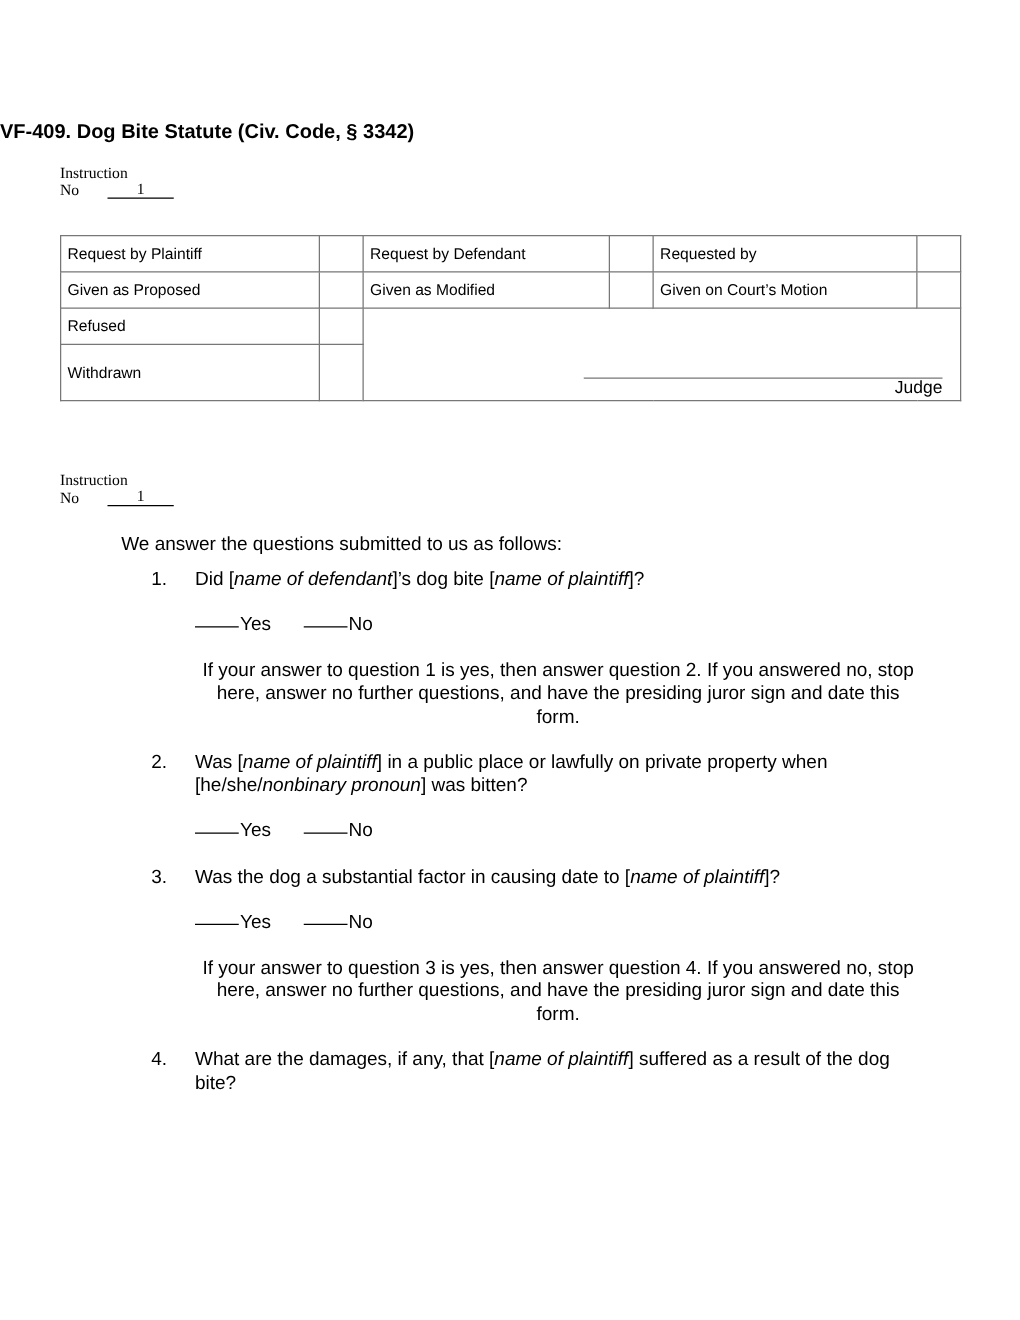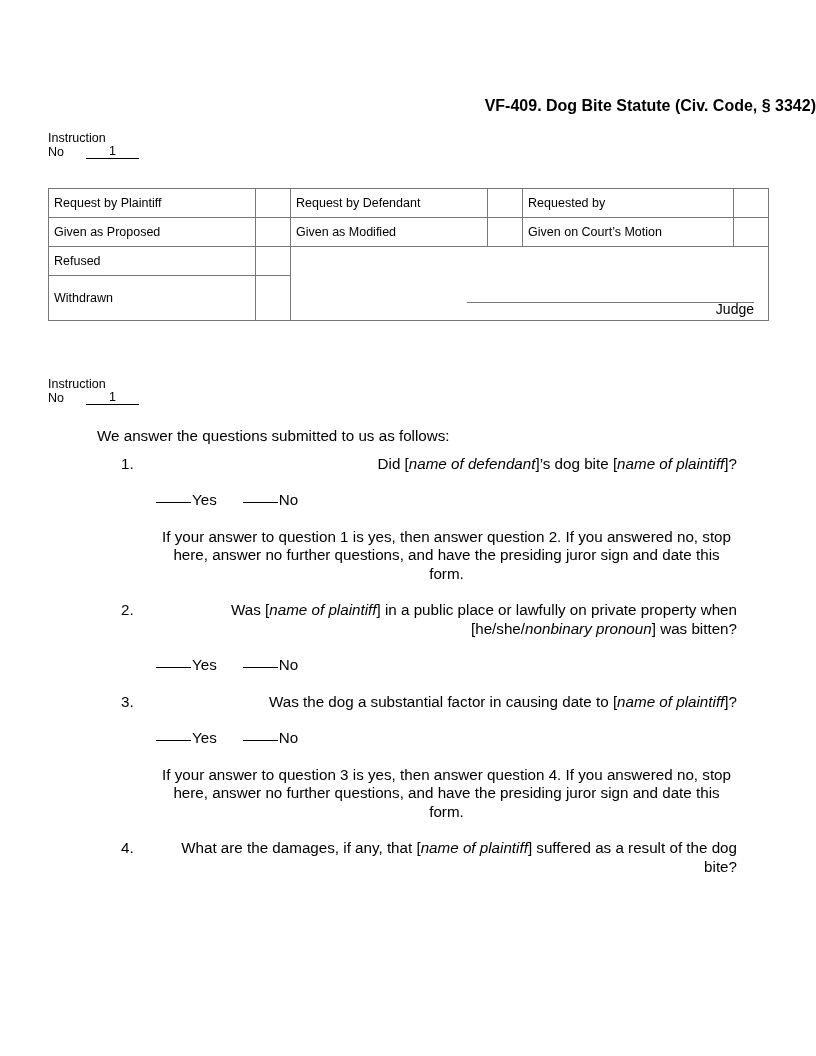--- a/index.html
+++ b/index.html
@@ -1,40 +1,40 @@
 <!DOCTYPE html>
 <html><head>
 <meta charset="utf-8">
 <style>
   html, body { margin: 0; padding: 0; background: #ffffff; }
   body { width: 816px; height: 1056px; position: relative; overflow: hidden;
          font-family: "Liberation Sans", sans-serif; color: #000; }
-  .title { position: absolute; top: 97px; left: 0; width: 816px; text-align: right;
+  .title { position: absolute; top: 97px; left: 0; width: 816px; text-align: left;
            font-weight: bold; font-size: 16px; }
-  .instr { position: absolute; left: 48px; font-size: 12.5px; line-height: 14px; }
+  .instr { position: absolute; left: 48px; font-size: 12.5px; line-height: 14px; font-family: Liberation Serif, serif; }
   .instr .no-row { display: flex; align-items: flex-end; }
   .instr .no-label { width: 38px; }
   .instr .no-val { display: inline-block; width: 53px; text-align: center;
                    border-bottom: 1px solid #000; line-height: 13px; }
 
   table.req { position: absolute; top: 188px; left: 48px; width: 721px; height: 133px;
               border-collapse: collapse; font-size: 12.5px; }
   table.req td { border: 1px solid #777; padding: 0 5px; vertical-align: middle; }
   td.box { width: 24px; padding: 0; }
   .judge-cell { position: relative; }
   .judge-line { position: absolute; left: 176px; right: 14px; bottom: 17px;
                 border-top: 1px solid #777; }
   .judge-label { position: absolute; right: 14px; bottom: 3px; font-size: 14px; }
 
   .verdict { position: absolute; top: 427px; left: 97px; width: 640px;
              font-weight: normal; font-size: 15.2px; line-height: 18.5px; }
   .verdict .intro { margin: 0 0 9px 0; }
   .q { display: flex; }
   .q .num { width: 59px; padding-left: 24px; box-sizing: border-box; }
-  .q .text { flex: 1; text-align: right; }
+  .q .text { flex: 1; }
   .yn { margin: 18px 0 0 59px; }
   .yn .blank { display: inline-block; width: 35px; border-bottom: 1.5px solid #000;
                margin-right: 1px; position: relative; top: -2px; }
   .yn .gap { display: inline-block; width: 26px; }
   .note { margin: 18px 0 0 59px; text-align: center; }
   .block-gap { height: 18px; }
   i { font-style: italic; }
 </style>
 </head>
 <body>

